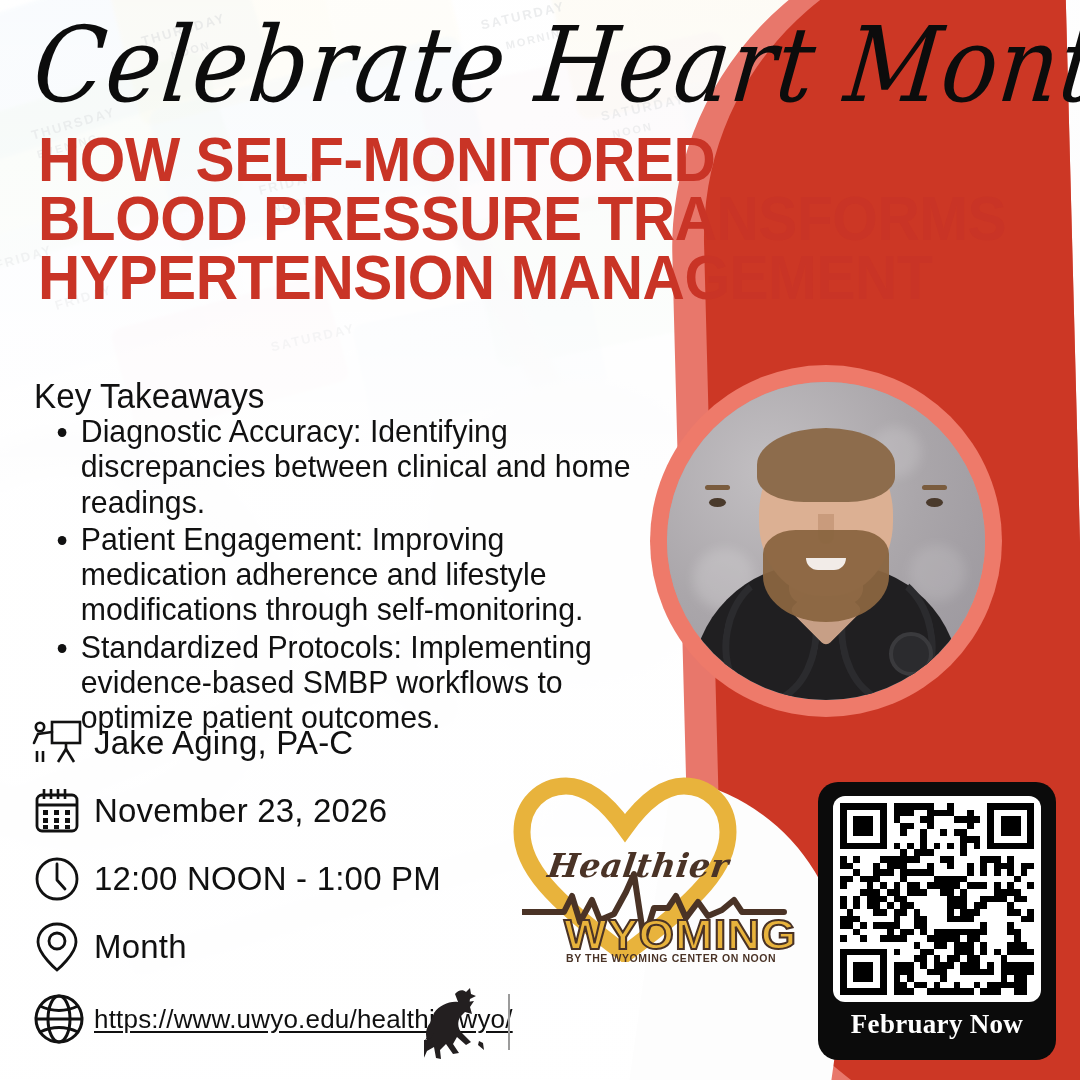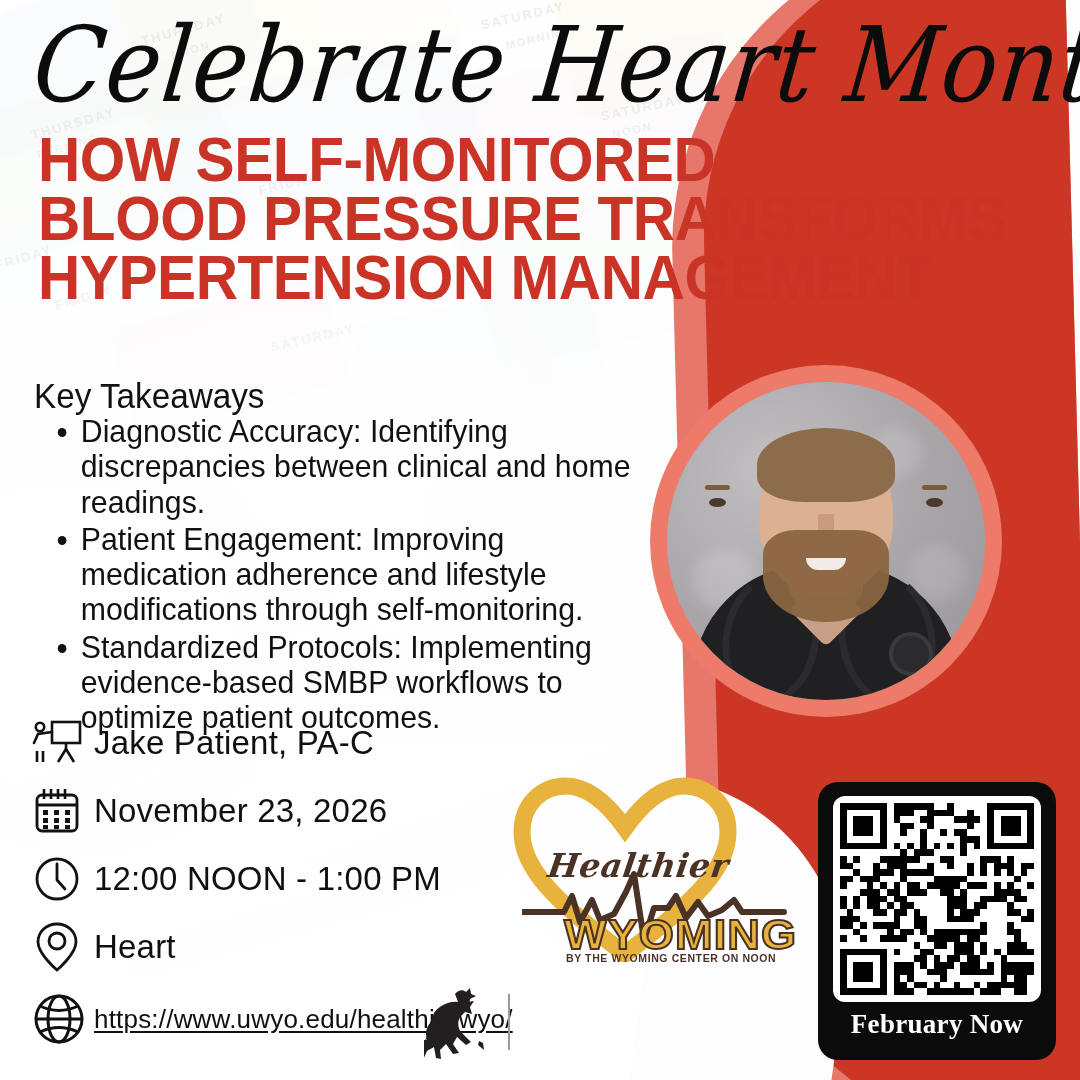--- a/index.html
+++ b/index.html
@@ -323,21 +323,21 @@
           <rect x="20" y="4" width="28" height="21" fill="none" stroke="#111" stroke-width="2.6"></rect>
           <circle cx="8" cy="9" r="4.2" fill="none" stroke="#111" stroke-width="2.6"></circle>
           <path d="M2 25 L6 16 L20 14" fill="none" stroke="#111" stroke-width="2.6" stroke-linecap="round"></path>
           <line x1="34" y1="25" x2="34" y2="33" stroke="#111" stroke-width="2.6"></line>
           <line x1="34" y1="31" x2="26" y2="44" stroke="#111" stroke-width="2.6"></line>
           <line x1="34" y1="31" x2="42" y2="44" stroke="#111" stroke-width="2.6"></line>
           <line x1="5" y1="33" x2="5" y2="44" stroke="#111" stroke-width="2.6"></line>
           <line x1="11" y1="33" x2="11" y2="44" stroke="#111" stroke-width="2.6"></line>
         </svg>
       </div>
-      <div class="dtext">Jake Patient, PA-C</div>
+      <div class="dtext">Jake Aging, PA-C</div>
     </div>
 
     <div class="drow">
       <div class="dicon">
         <svg width="50" height="50" viewBox="0 0 50 50">
           <rect x="5" y="9" width="40" height="36" rx="5" fill="none" stroke="#111" stroke-width="2.8"></rect>
           <line x1="5" y1="19" x2="45" y2="19" stroke="#111" stroke-width="2.8"></line>
           <line x1="12" y1="3" x2="12" y2="13" stroke="#111" stroke-width="2.6"></line>
           <line x1="19" y1="3" x2="19" y2="13" stroke="#111" stroke-width="2.6"></line>
           <line x1="26" y1="3" x2="26" y2="13" stroke="#111" stroke-width="2.6"></line>
@@ -368,21 +368,21 @@
       <div class="dtext">12:00 NOON - 1:00 PM</div>
     </div>
 
     <div class="drow">
       <div class="dicon">
         <svg width="50" height="54" viewBox="0 0 50 54">
           <path d="M25 4 C14 4 6 12 6 22 C6 34 25 50 25 50 C25 50 44 34 44 22 C44 12 36 4 25 4 Z" fill="none" stroke="#111" stroke-width="2.8"></path>
           <circle cx="25" cy="21" r="8" fill="none" stroke="#111" stroke-width="2.8"></circle>
         </svg>
       </div>
-      <div class="dtext">Heart</div>
+      <div class="dtext">Month</div>
     </div>
 
     <div class="drow urlrow">
       <div class="dicon">
         <svg width="54" height="54" viewBox="0 0 54 54">
           <circle cx="27" cy="27" r="23" fill="none" stroke="#111" stroke-width="3"></circle>
           <ellipse cx="27" cy="27" rx="11" ry="23" fill="none" stroke="#111" stroke-width="3"></ellipse>
           <line x1="4" y1="27" x2="50" y2="27" stroke="#111" stroke-width="3"></line>
           <path d="M8 14 Q27 23 46 14" fill="none" stroke="#111" stroke-width="3"></path>
           <path d="M8 40 Q27 31 46 40" fill="none" stroke="#111" stroke-width="3"></path>

